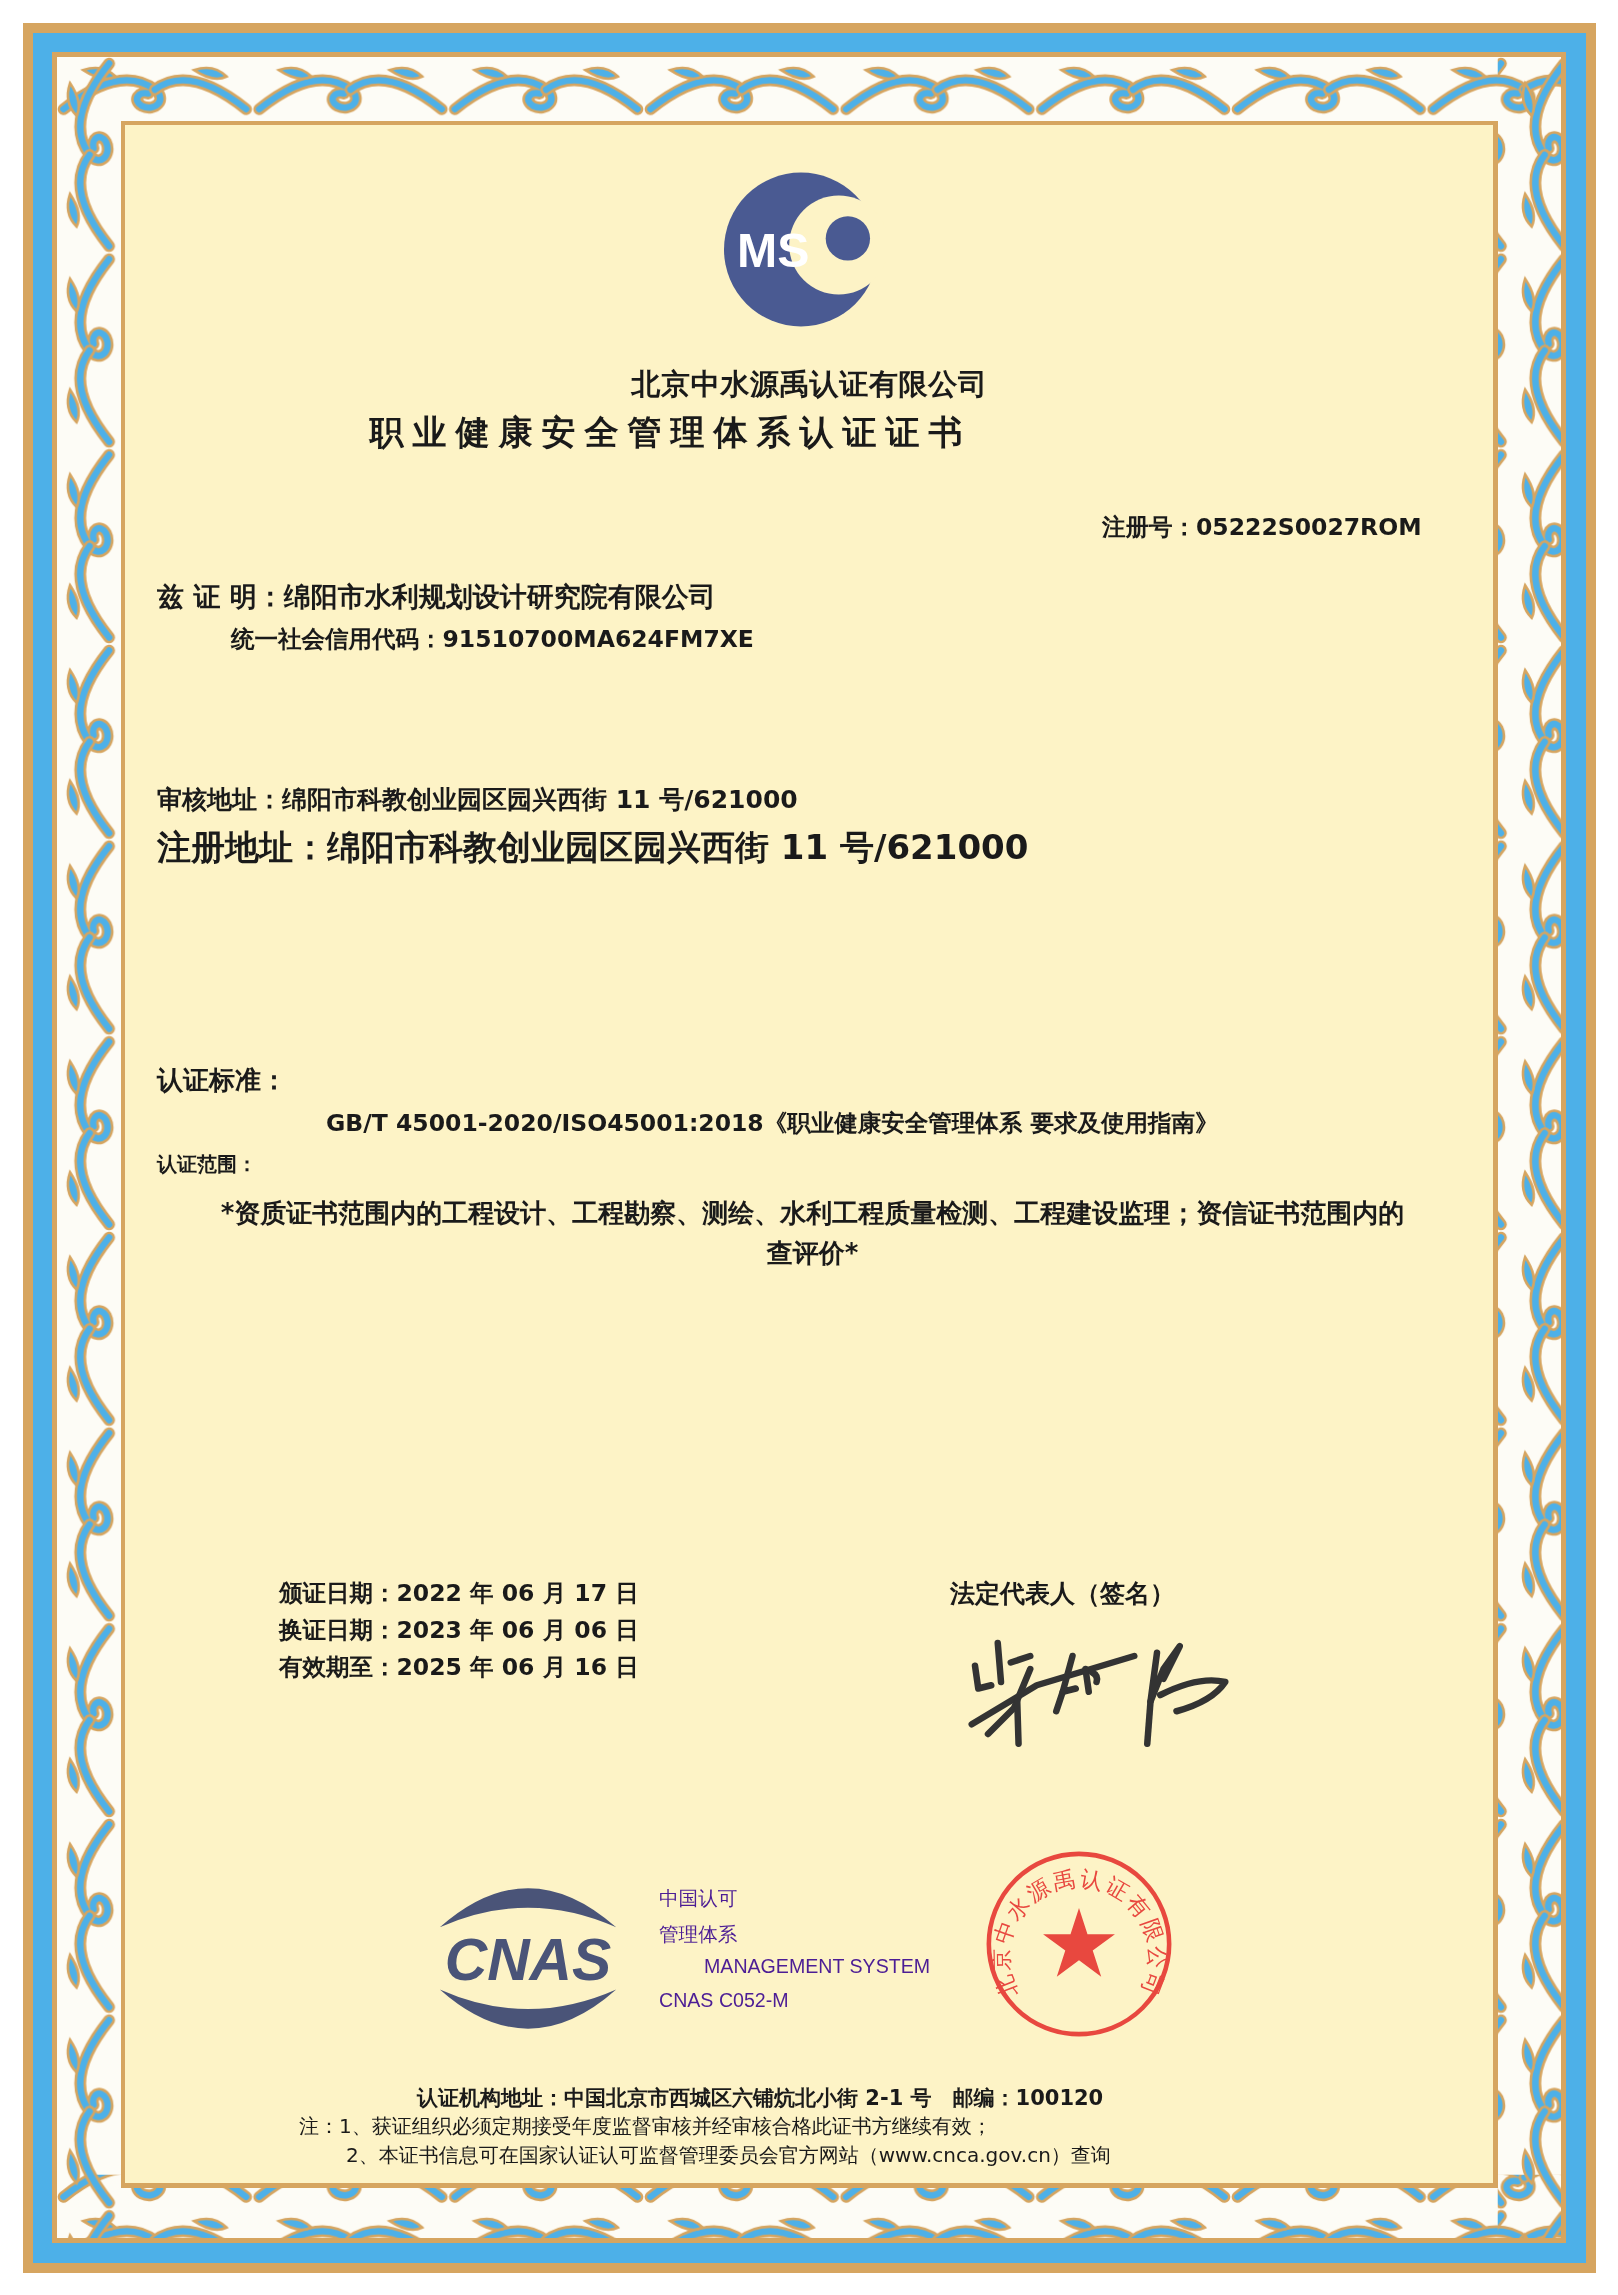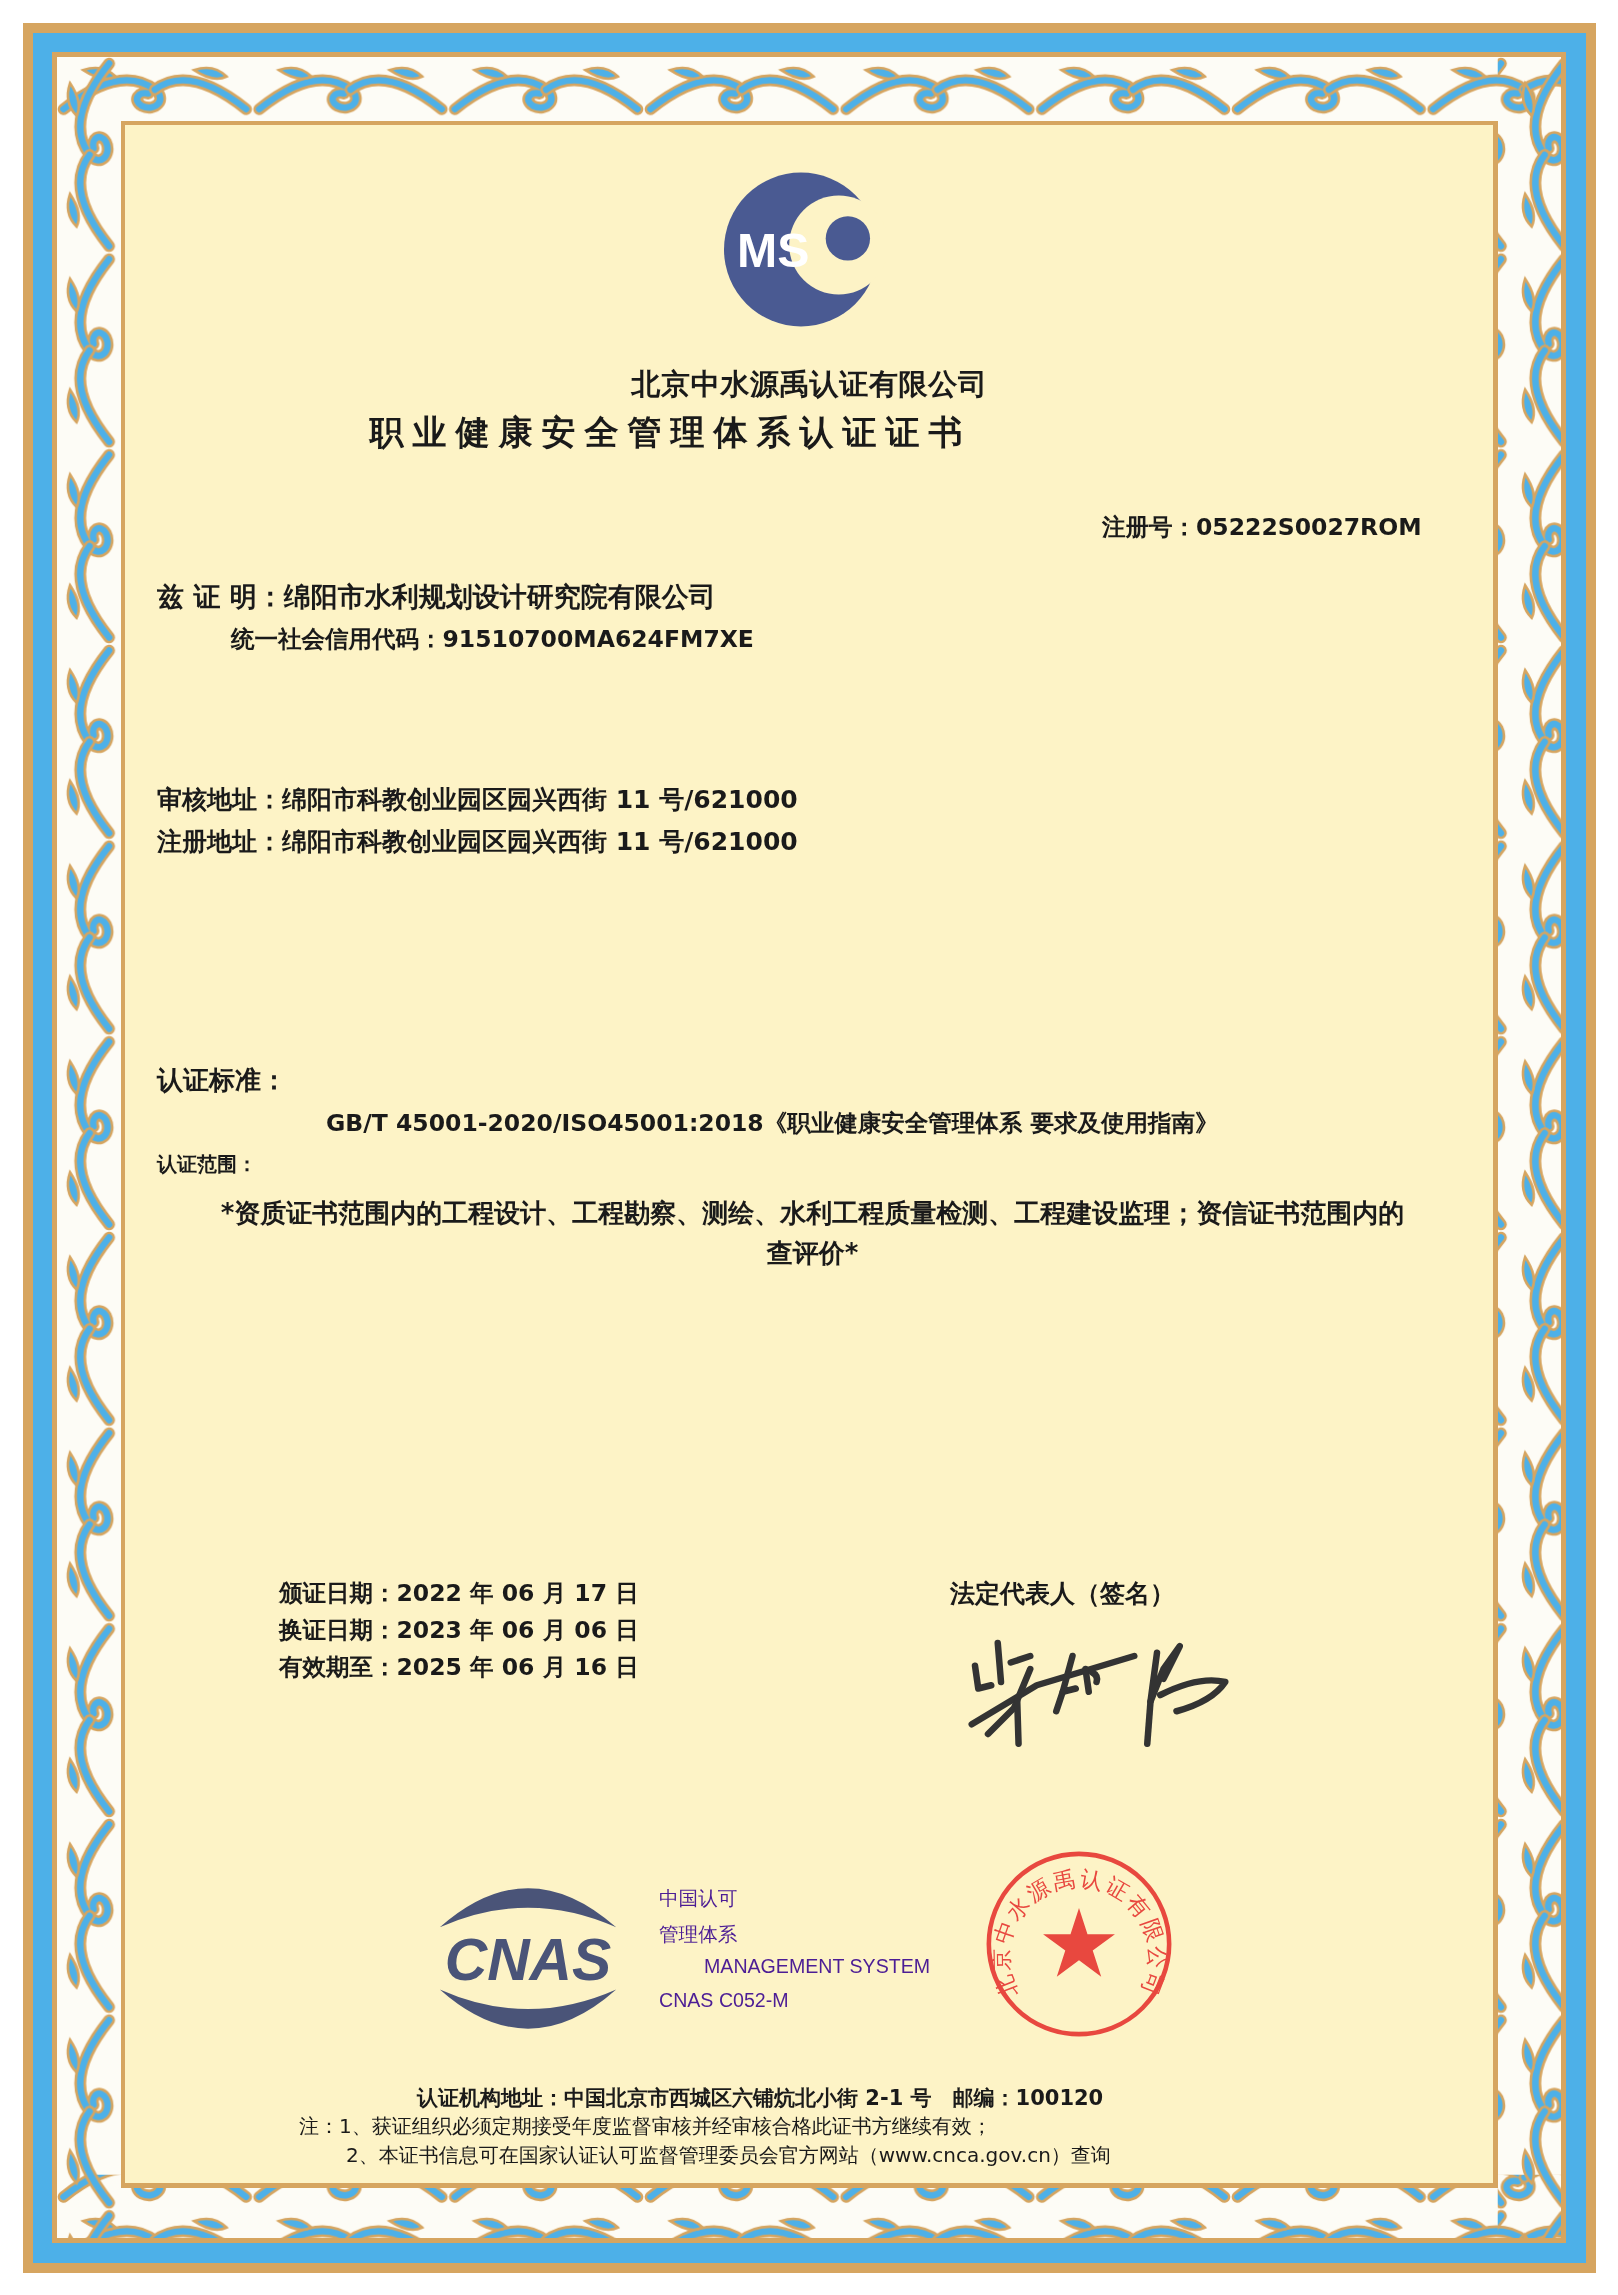--- a/index.html
+++ b/index.html
@@ -15,21 +15,21 @@
 
   .abs { position:absolute; white-space:nowrap; }
 
   .msc-logo { position:absolute; left:724px; top:168px; width:163px; height:163px; }
   .issuer { left:0; width:1619px; text-align:center; top:365px; font-size:29px; font-weight:bold; letter-spacing:0.7px; }
   .cert-title { left:0; width:1341px; text-align:center; top:410px; font-size:34px; font-weight:bold; letter-spacing:9px; }
   .regno { left:1102px; top:511px; font-size:23.5px; font-weight:bold; }
   .holder { left:157px; top:579px; font-size:27px; font-weight:bold; }
   .credit { left:215px; top:623px; font-size:23.5px; font-weight:bold;margin-left:16px; }
   .audit-addr { left:157px; top:783px; font-size:25px; font-weight:bold; }
-  .reg-addr { left:157px; top:825px; font-size:25px; font-weight:bold; }
+  .reg-addr { left:157px; top:825px; font-size:34px; font-weight:bold; }
   .std-label { left:157px; top:1063px; font-size:26px; font-weight:bold; }
   .std-value { left:326px; top:1107px; font-size:23.5px; font-weight:bold;text-align:center; }
   .scope-label { left:157px; top:1151px; font-size:20px; font-weight:bold; }
   .scope-text { position:absolute; left:157px; top:1193px; width:1311px; font-size:26px; font-weight:bold; line-height:40px; text-align:center; }
   .scope-text span { display:block; white-space:nowrap; }
 
   .date { left:279px; font-size:23.5px; font-weight:bold; }
   .legal-rep { left:950px; top:1577px; font-size:25px; font-weight:bold; }
   .signature { position:absolute; left:939px; top:1630px; width:293px; height:130px; }
 

